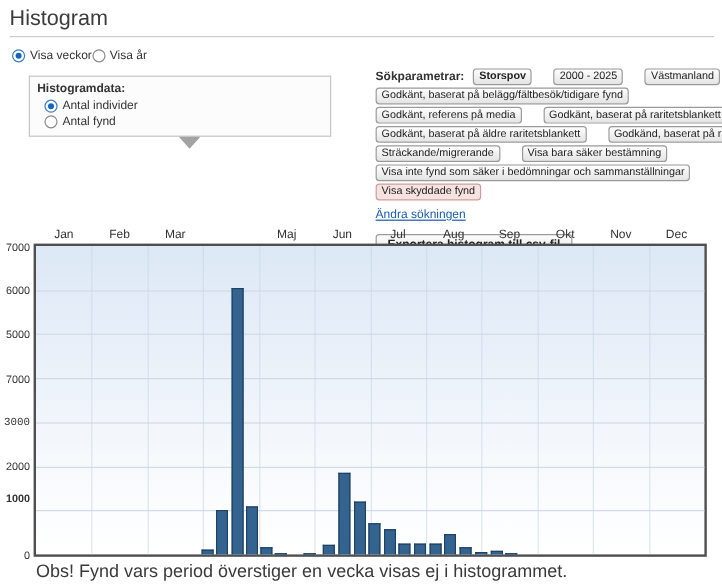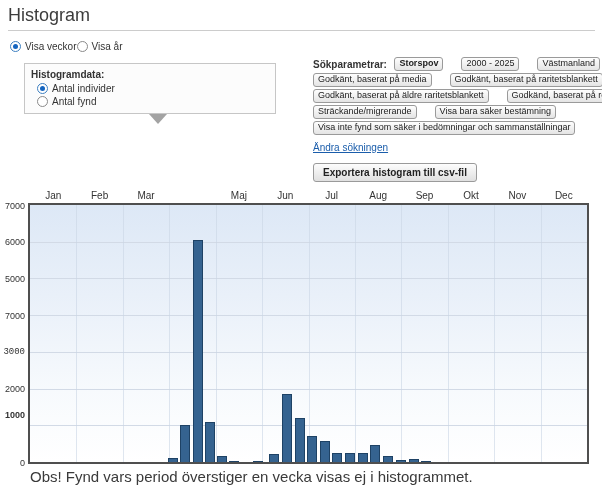--- a/index.html
+++ b/index.html
@@ -81,25 +81,29 @@
     <span>Antal fynd</span>
   </div>
 </div>
 <div class="abs" id="box-arrow"></div>
 
 <div class="abs" id="search">
   <div class="srow" id="primary-row">
     <span class="slabel">Sökparametrar:</span>
   <span class="pill bold">Storspov</span><span class="pill">2000 - 2025</span><span class="pill">Västmanland</span></div>
   <div id="filter-rows">
-      <div class="srow"><span class="pill">Godkänt, baserat på media</span><span class="pill">Godkänt, baserat på raritetsblankett</span></div>
+      <div class="srow"><span class="pill">Godkänt, baserat på belägg/fältbesök/tidigare fynd</span></div>
+      <div class="srow"><span class="pill">Godkänt, referens på media</span><span class="pill">Godkänt, baserat på raritetsblankett</span></div>
       <div class="srow"><span class="pill">Godkänt, baserat på äldre raritetsblankett</span><span class="pill">Godkänd, baserat på referens</span></div>
       <div class="srow"><span class="pill">Sträckande/migrerande</span><span class="pill">Visa bara säker bestämning</span></div>
       <div class="srow"><span class="pill">Visa inte fynd som säker i bedömningar och sammanställningar</span></div>
     </div>
+  <div class="srow">
+    <span class="pill pink">Visa skyddade fynd</span>
+  </div>
   <div>
     <a id="change-link">Ändra sökningen</a>
   </div>
   <div>
     <span id="export-btn">Exportera histogram till csv-fil</span>
   </div>
 </div>
 
 <div class="abs" id="chart-wrap">
   <div id="month-labels">

